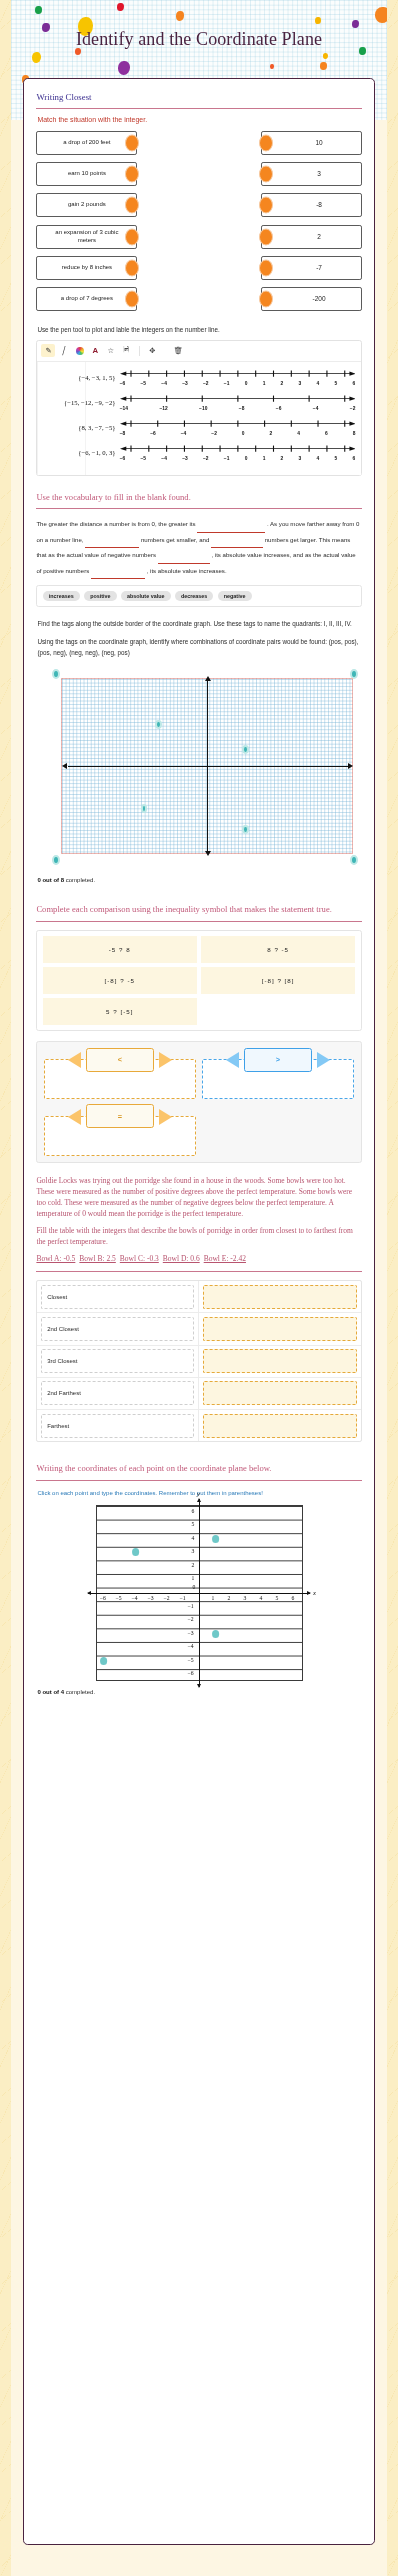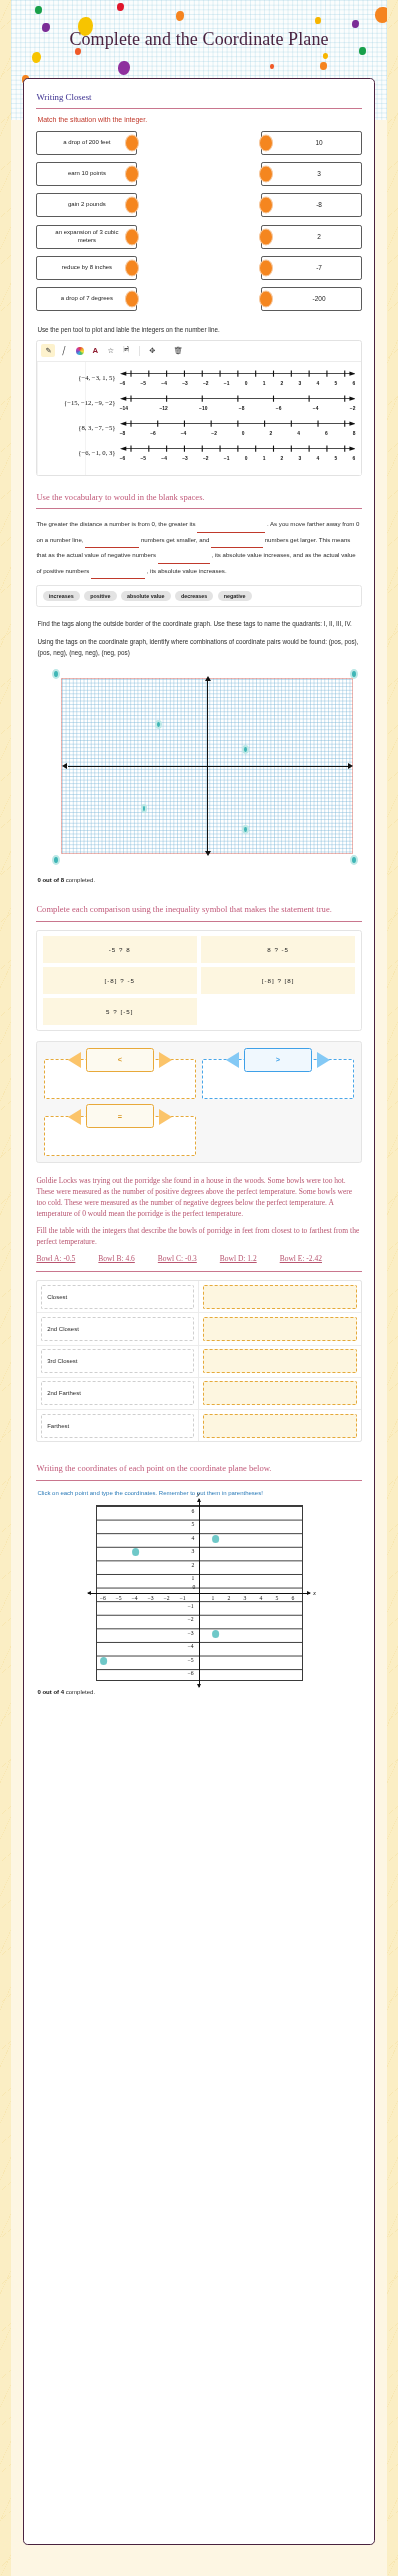--- a/index.html
+++ b/index.html
@@ -175,21 +175,21 @@
   .rtail{ position:absolute; top:4.1px; width:0;height:0; z-index:2;
     border-top:8.3px solid transparent;border-bottom:8.3px solid transparent;}
   .rtail.l{ left:calc(50% - 52px); border-right:13.5px solid #fbc46a; }
   .rtail.r{ right:calc(50% - 52px); border-left:13.5px solid #fbc46a; }
   .drop.blue .rtail.l{ border-right-color:#84c9f5;}
   .drop.blue .rtail.r{ border-left-color:#84c9f5;}
 
   
   .gold-text{ font-family:"Liberation Serif", serif; color:#b8546f; font-size:7.5px; line-height:11px; margin:3.1px 0 5.2px 0;}
   .bowls{ font-family:"Liberation Serif", serif; color:#b8546f; font-size:7.5px; line-height:13.5px; }
-  .bowls u{ text-decoration:underline; margin-right:23px; white-space:nowrap;}
+  .bowls u{ text-decoration:underline; margin-right:4px; white-space:nowrap;}
 
   .tbl{ border:0.5px solid #e4e4e4; border-radius:2.1px; overflow:hidden; }
   .trow{ display:flex; border-bottom:0.5px solid #ececec; }
   .trow:last-child{ border-bottom:none; }
   .tcell-l, .tcell-r{ padding:3.6px; }
   .tcell-l{ width:50%; border-right:0.5px solid #ececec; }
   .tcell-r{ width:50%; }
   .t-inner{ height:24px; border:0.8px dashed #cfcfcf; border-radius:1.6px; display:flex; align-items:center; padding-left:5.2px;
             font-size:6px; color:#2b2b2b; background:#fff;}
   .t-drop{ height:24px; border:1px dashed #e5a93a; border-radius:1.6px; background:#fdf6e0; }
@@ -229,21 +229,21 @@
   <div class="splat" style="left:31px;top:23px;width:7.3px;height:9.3px;background:#7b2d96;"></div>
   <div class="splat" style="left:348px;top:47px;width:6.2px;height:7.8px;background:#18a04a;"></div>
   <div class="splat" style="left:64px;top:48px;width:5.7px;height:6.7px;background:#f05a28;"></div>
   <div class="splat" style="left:21px;top:52px;width:8.8px;height:11.4px;background:#f7c400;"></div>
   <div class="splat" style="left:312px;top:53px;width:4.7px;height:5.7px;background:#f7b500;"></div>
   <div class="splat" style="left:10.4px;top:75px;width:7.3px;height:8.8px;background:#f5841f;"></div>
   <div class="splat" style="left:107px;top:61px;width:11.4px;height:13.5px;background:#8e2f9e;"></div>
   <div class="splat" style="left:309px;top:62px;width:6.2px;height:7.8px;background:#f5841f;"></div>
   <div class="splat" style="left:259px;top:64px;width:3.6px;height:4.7px;background:#f05a28;"></div>
 </div>
-<div class="page-title">Complete and the Coordinate Plane</div>
+<div class="page-title">Identify and the Coordinate Plane</div>
 
 <div class="sheet">
 
   <h2 class="section">Writing Closest</h2>
   <div class="rule"></div>
   <div class="prompt-red">Match the situation with the integer.</div>
 
   <div id="match-list">
       <div class="match-row">
         <div class="mcard left">
@@ -443,21 +443,21 @@
                 <span>3</span>
                 <span>4</span>
                 <span>5</span>
                 <span>6</span>
               </div></div>
           </div>
         </div>
     </div>
   </div>
 
-  <h2 class="section rose" style="margin-top:15.5px;">Use the vocabulary to would in the blank spaces.</h2>
+  <h2 class="section rose" style="margin-top:15.5px;">Use the vocabulary to fill in the blank found.</h2>
   <div class="rule"></div>
 
   <div class="fill-text">
     <span>The greater the distance a number is from 0, the greater its</span>
     <span class="blank" style="width:68px;">&nbsp;</span>
     <span>. As you move farther away from 0 on a number line,</span>
     <span class="blank" style="width:54px;">&nbsp;</span>
     <span>numbers get smaller, and</span>
     <span class="blank" style="width:52px;">&nbsp;</span>
     <span>numbers get larger.</span>
@@ -535,22 +535,22 @@
         <div class="drop">
           <div class="rtail l"></div>
           <div class="rtail r"></div>
           <div class="ribbon">=</div>
           <div class="zone"></div>
         </div>
       </div>
   </div>
 
   <div class="gold-text" style="margin-top:12.4px;">Goldie Locks was trying out the porridge she found in a house in the woods.  Some bowls were too hot.  These were measured as the number of positive degrees above the perfect temperature. Some bowls were too cold.  These were measured as the number of negative degrees below the perfect temperature.  A temperature of 0 would mean the porridge is the perfect temperature.</div>
-  <div class="gold-text">Fill the table with the integers that describe the bowls of porridge in feet from closest to to farthest from the perfect temperature.</div>
-  <div class="bowls" id="bowls"><u>Bowl A:  -0.5</u><u>Bowl B:  4.6</u><u>Bowl C:  -0.3</u><u>Bowl D:  1.2</u><u>Bowl E:  -2.42</u></div>
+  <div class="gold-text">Fill the table with the integers that describe the bowls of porridge in order from closest to to farthest from the perfect temperature.</div>
+  <div class="bowls" id="bowls"><u>Bowl A:  -0.5</u><u>Bowl B:  2.5</u><u>Bowl C:  -0.3</u><u>Bowl D:  0.6</u><u>Bowl E:  -2.42</u></div>
   <div class="rule" style="margin-top:6.2px;"></div>
 
   <div class="tbl" id="gold-table">
       <div class="trow">
         <div class="tcell-l">
           <div class="t-inner">Closest</div>
         </div>
         <div class="tcell-r">
           <div class="t-drop"></div>
         </div>

